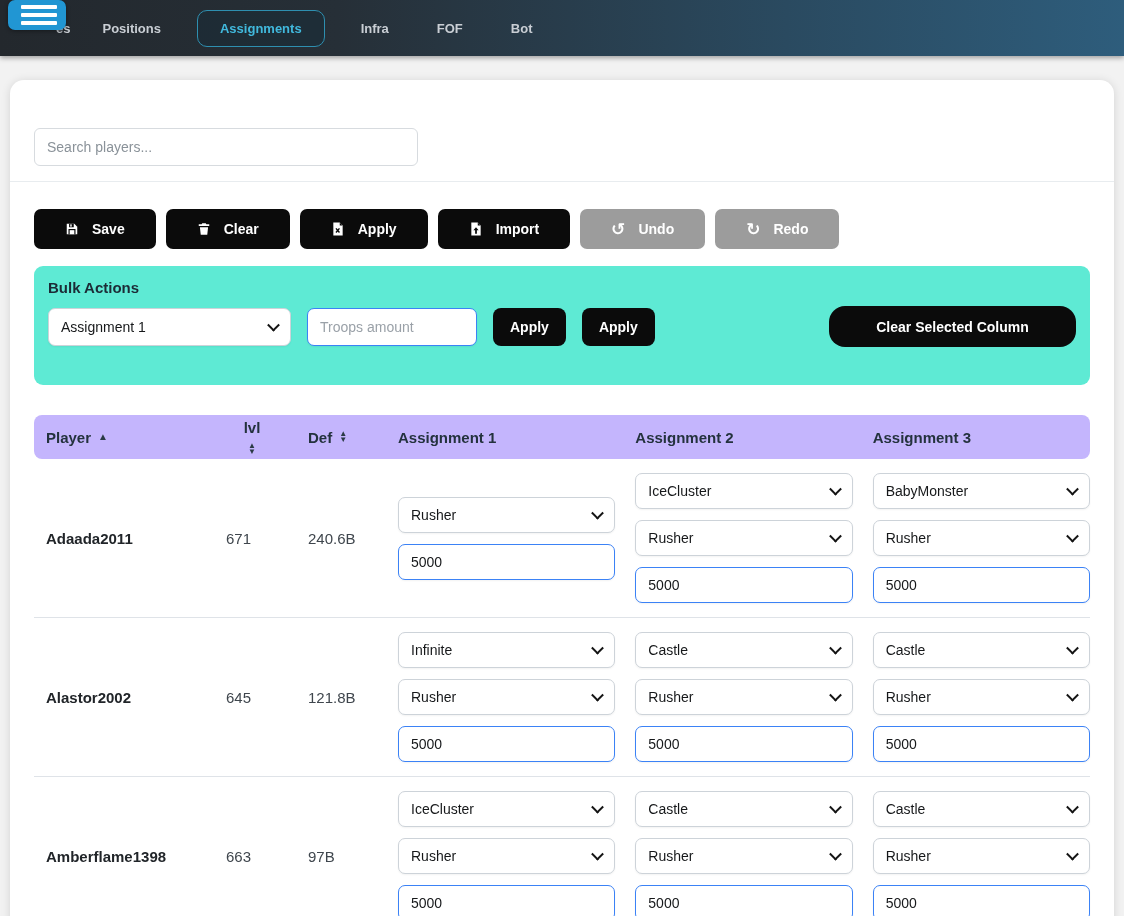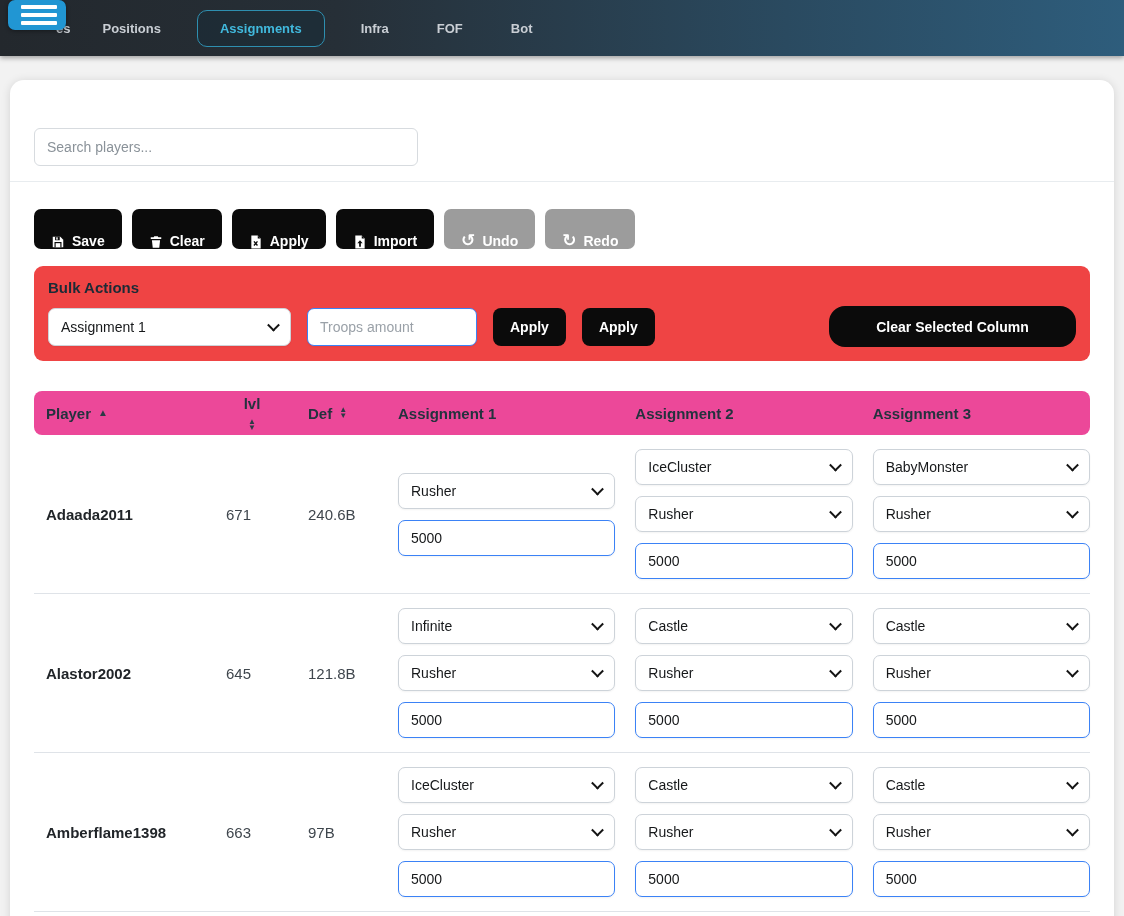--- a/index.html
+++ b/index.html
@@ -50,32 +50,32 @@
   .search-input {
     width:384px; height:38px; padding:12px 12px;
     border:1px solid #d7dbdf; border-radius:6px;
     font-size:14px; font-family:inherit; color:#212529;
   }
   .search-input::placeholder { color:#8a9299; }
   .divider { border-bottom:1px solid #e8ecef; }
   
   .toolbar { display:flex; gap:10px; padding:27px 24px 0 24px; }
   .tbtn {
-    display:inline-flex; align-items:flex-end; gap:7px;
+    display:inline-flex; align-items:center; gap:13px;
     background:#0b0b0b; color:#fff; border:none; border-radius:7px;
     font-family:inherit; font-size:14px; font-weight:700;
-    height:40px; padding:0 17px; cursor:pointer;
+    height:40px; padding:0 31px; cursor:pointer;
   }
   .tbtn.disabled { background:#9c9c9c; cursor:default; }
   .tbtn svg { display:block; }
   .uicon { font-size:17px; font-weight:700; line-height:1; }
   
   .bulk {
-    margin:17px 24px 0 24px; background:#ef4444; border-radius:9px;
-    padding:13px 14px 0 14px; height:95px;
+    margin:17px 24px 0 24px; background:#5eead4; border-radius:9px;
+    padding:13px 14px 0 14px; height:119px;
   }
   .bulk-title { font-size:15px; font-weight:700; color:#1c2b36; margin-bottom:10px; }
   .bulk-row { display:flex; align-items:center; gap:16px; }
   .sel { position:relative; }
   .sel::after {
     content:""; position:absolute; right:13px; top:50%; width:7px; height:7px;
     border-right:2.2px solid #141414; border-bottom:2.2px solid #141414;
     transform:translateY(-70%) rotate(45deg); pointer-events:none;
   }
   .sel select {
@@ -103,21 +103,21 @@
   }
   .w-assign { width:243px; } .w-troops { width:170px; } .w-primarch { width:168px; }
   
   .table-wrap { margin:30px 24px 0 24px; }
   .tgrid {
     display:grid;
     grid-template-columns:160px 64px 80px 1fr 1fr 1fr;
     column-gap:20px; align-items:center;
   }
   .thead {
-    background:#ec4899; border-radius:8px; height:44px;
+    background:#c4b5fd; border-radius:8px; height:44px;
     font-size:15px; font-weight:700; color:#24323e;
   }
   .th { display:flex; align-items:center; gap:7px; }
   .th-player { padding-left:12px; }
   .th-lvl { padding-left:12px;flex-direction:column; } .th-def { padding-left:10px; }
   .sort-asc { font-size:10px; color:#2b3a46; line-height:1; }
   .sort-both { display:flex; flex-direction:column; font-size:8px; line-height:.8; color:#2b3a46; }
   .trow { padding:14px 0; align-items:center; }
   .trow + .trow { border-top:1px solid #dfe3e8; }
   .pname { font-size:15px; font-weight:700; color:#212529; padding-left:12px; }

